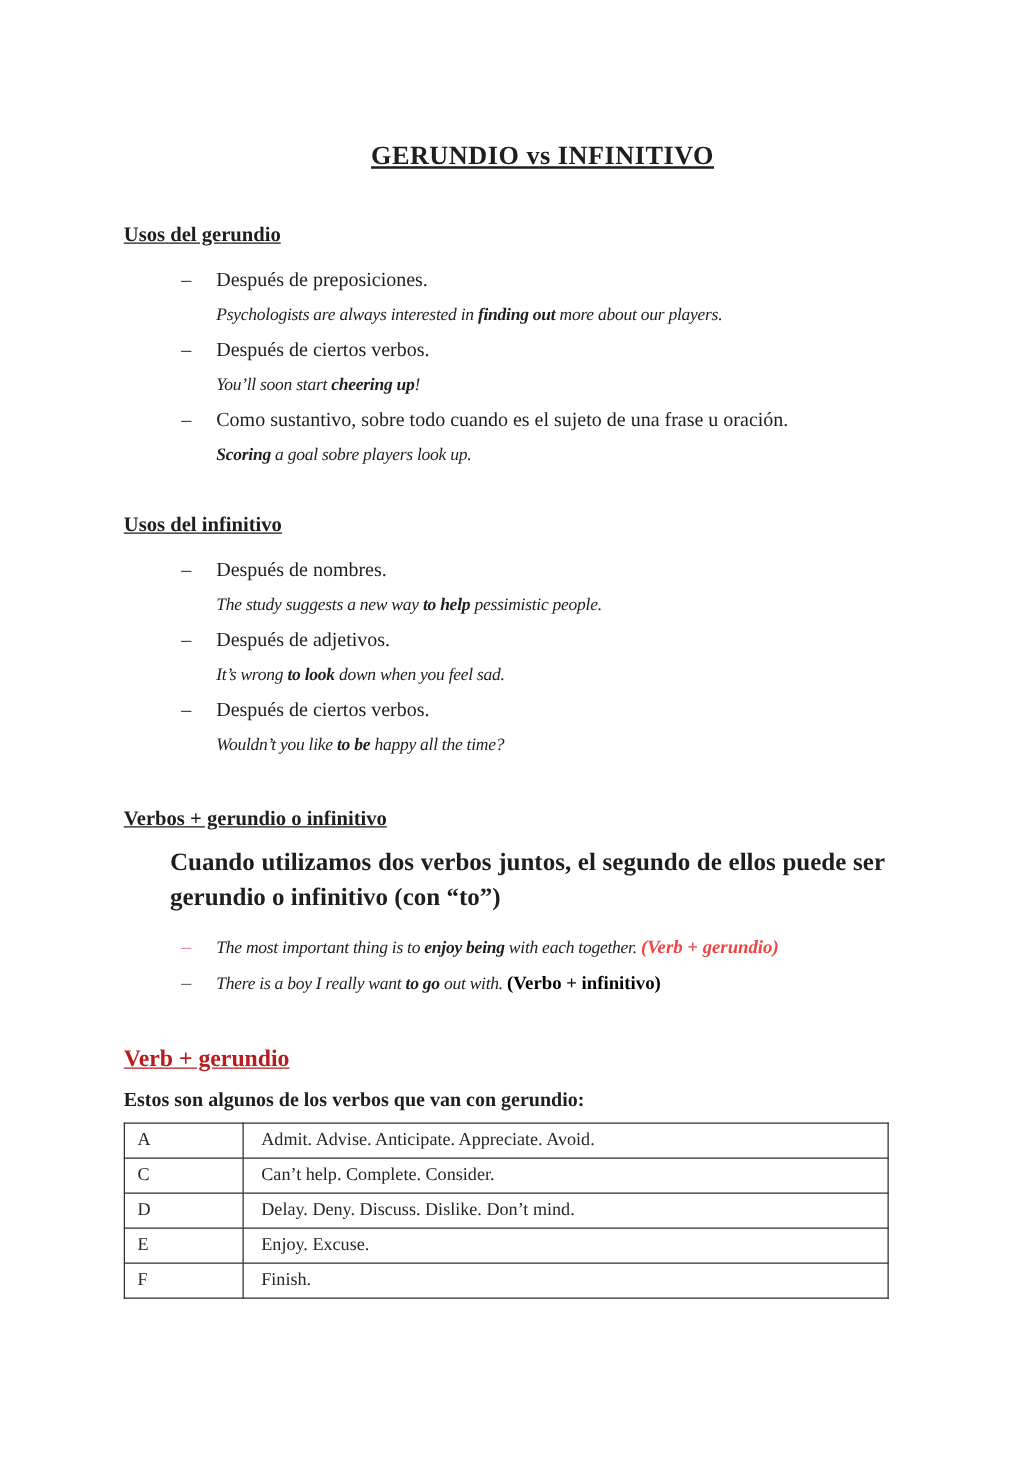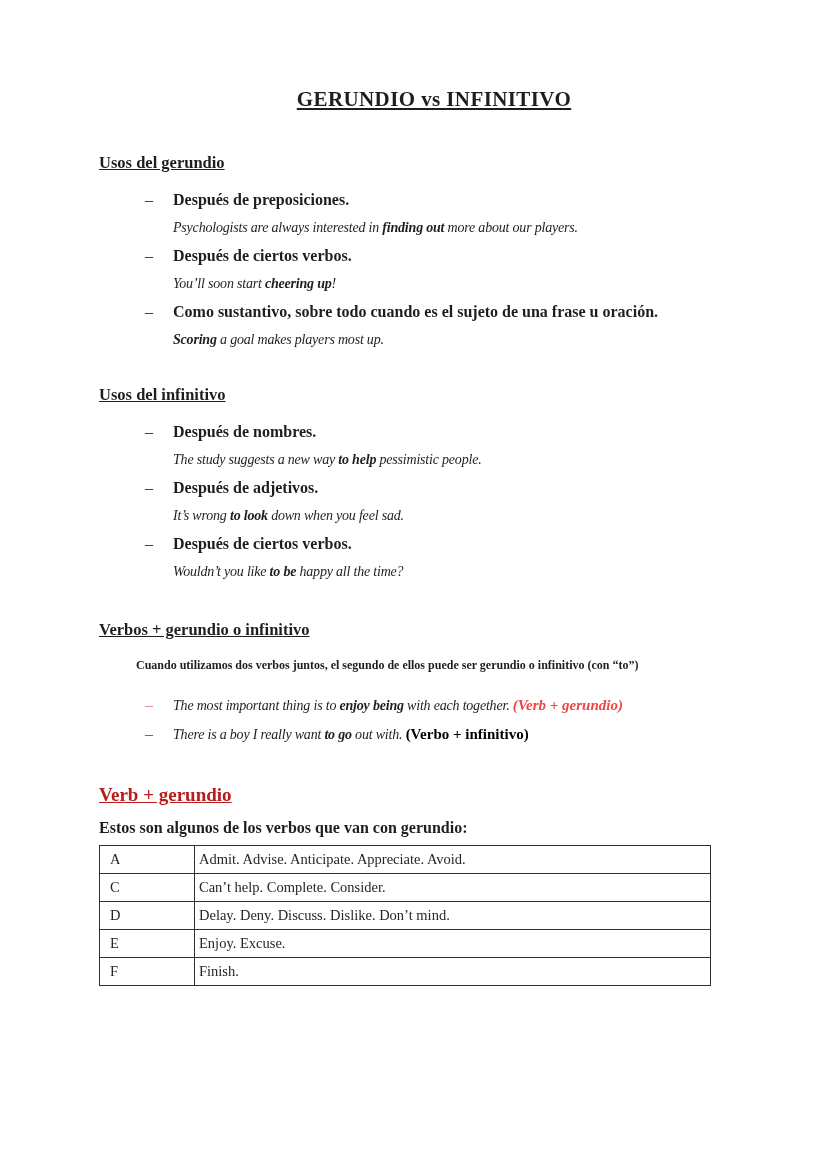--- a/index.html
+++ b/index.html
@@ -11,21 +11,21 @@
     font-family: "Liberation Serif", "DejaVu Serif", serif;
     color: #1e1e1e;
     overflow: hidden;
     box-sizing: border-box;
   }
   .content {
     padding-left: 99px;
     padding-right: 59px; 
   }
   .title {
-    margin-top: 84px;
+    margin-top: 109px;
     text-align: center;
     font-size: 21px;
     font-weight: 700;
     line-height: 30px;
     letter-spacing: 0.4px;
   }
   .title span { text-decoration: underline; }
 
   .section-heading {
     font-size: 16.5px;
@@ -37,34 +37,34 @@
   .sh-2 { margin-top: 30px; }
   .sh-3 { margin-top: 33px; }
 
   .list { margin-top: 12px; }
   .row { display: flex; line-height: 28px; font-size: 16px; }
   .dash {
     flex: 0 0 28px;
     margin-left: 46px;
     font-weight: 400;
   }
-  .li-label { font-weight: 700; }
+  .li-label { font-weight: 400; }
   .li-ex {
     margin-left: 74px;
     line-height: 28px;
     font-size: 14px;
     font-style: italic;
     letter-spacing: -0.2px;
   }
   .exb { font-weight: 700; }
 
   .mix-par {
     margin: 10px 61px 12px 37px;
     font-weight: 700;
-    font-size: 12px;
+    font-size: 20px;
     line-height: 28px;
     text-align: justify;
   }
   .mix-list { margin-top: 8px; }
   .mix-text {
     font-size: 14px;
     font-style: italic;
     letter-spacing: -0.2px;
   }
   .tag { font-style: normal; font-weight: 700; font-size: 15px; letter-spacing: 0; }
@@ -97,21 +97,21 @@
   }
   .verb-table td {
     border: 1px solid #2f2f2f;
     height: 27px;
     font-size: 14.5px;
     vertical-align: middle;
     padding: 0;
     color: #262626;
   }
   .verb-table td.letter { width: 84px; padding-left: 10px; }
-  .verb-table td.verbs { padding-left: 4px; }
+  .verb-table td.verbs { padding-left: 14px; }
 </style>
 </head>
 <body>
 
 <div class="page">
   <div class="content">
 
     <div class="title"><span>GERUNDIO vs INFINITIVO</span></div>
 
     <div class="section-heading sh-1"><span>Usos del gerundio</span></div>
@@ -126,21 +126,21 @@
       <div class="row">
           <span class="dash">–</span>
           <span class="li-label">Después de ciertos verbos.</span>
         </div>
       <div class="li-ex"><span>You’ll soon start </span><span class="exb">cheering up</span><span>!</span></div>
 
       <div class="row">
           <span class="dash">–</span>
           <span class="li-label">Como sustantivo, sobre todo cuando es el sujeto de una frase u oración.</span>
         </div>
-      <div class="li-ex"><span class="exb">Scoring</span><span> a goal makes players most up.</span></div>
+      <div class="li-ex"><span class="exb">Scoring</span><span> a goal sobre players look up.</span></div>
     </div>
 
     <div class="section-heading sh-2"><span>Usos del infinitivo</span></div>
 
     <div class="list">
       <div class="row">
           <span class="dash">–</span>
           <span class="li-label">Después de nombres.</span>
         </div>
       <div class="li-ex"><span>The study suggests a new way </span><span class="exb">to help</span><span> pessimistic people.</span></div>

